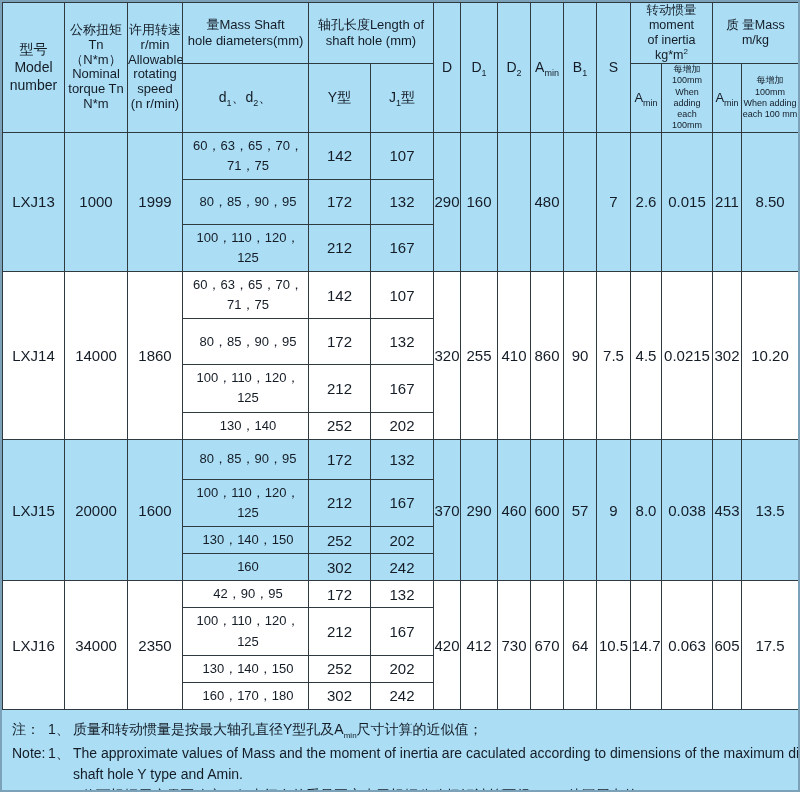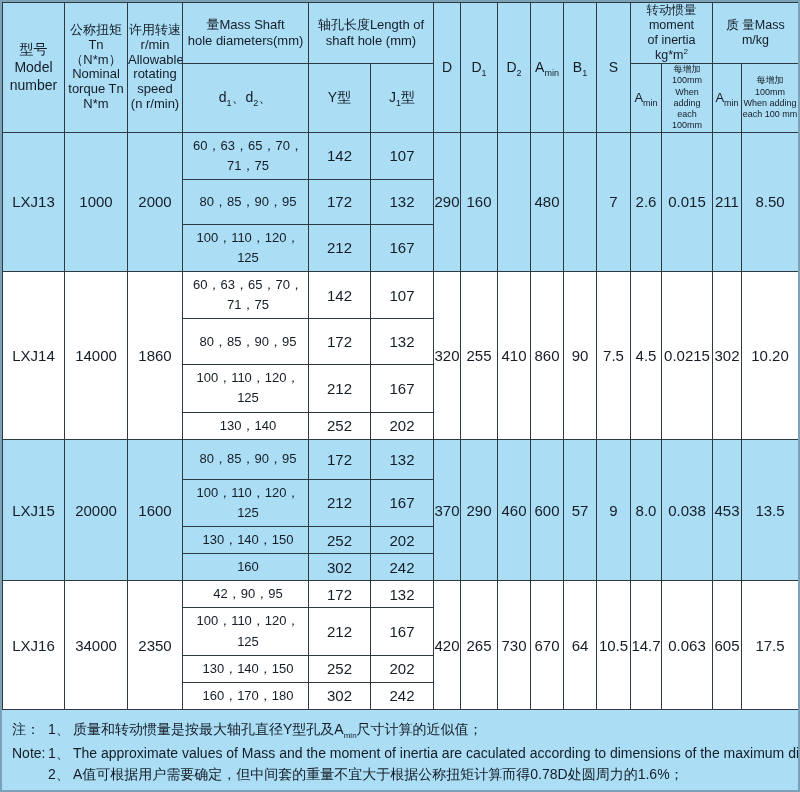--- a/index.html
+++ b/index.html
@@ -157,21 +157,21 @@
           <span class="hl">each 100 mm</span>
         </th>
       </tr>
     </thead>
 
     <tbody>
 
       <tr class="blue" style="height:46px">
         <td rowspan="3">LXJ13</td>
         <td rowspan="3">1000</td>
-        <td rowspan="3">2000</td>
+        <td rowspan="3">1999</td>
         <td class="d">60，63，65，70，71，75</td>
         <td>142</td>
         <td>107</td>
         <td rowspan="3">290</td>
         <td rowspan="3">160</td>
         <td rowspan="3"></td>
         <td rowspan="3">480</td>
         <td rowspan="3"></td>
         <td rowspan="3">7</td>
         <td rowspan="3">2.6</td>
@@ -259,21 +259,21 @@
       </tr>
 
       <tr class="white" style="height:21px">
         <td rowspan="4">LXJ16</td>
         <td rowspan="4">34000</td>
         <td rowspan="4">2350</td>
         <td class="d">42，90，95</td>
         <td>172</td>
         <td>132</td>
         <td rowspan="4">420</td>
-        <td rowspan="4">265</td>
+        <td rowspan="4">412</td>
         <td rowspan="4">730</td>
         <td rowspan="4">670</td>
         <td rowspan="4">64</td>
         <td rowspan="4">10.5</td>
         <td rowspan="4">14.7</td>
         <td rowspan="4">0.063</td>
         <td rowspan="4">605</td>
         <td rowspan="4">17.5</td>
       </tr>
       <tr class="white" style="height:44px">
@@ -300,19 +300,24 @@
       <span class="nl-num">1、</span>
       <span class="nl-text"><span>质量和转动惯量是按最大轴孔直径Y型孔及A</span><sub>min</sub><span>尺寸计算的近似值；</span></span>
     </div>
     <div class="note-line mt">
       <span class="nl-label">Note:</span>
       <span class="nl-num">1、</span>
       <span class="nl-text">The approximate values of Mass and the moment of inertia are caculated according to dimensions of the maximum diameter of</span>
     </div>
     <div class="note-line">
       <span class="nl-label"></span>
+      <span class="nl-num"></span>
+      <span class="nl-text">shaft hole Y type and Amin.</span>
+    </div>
+    <div class="note-line">
+      <span class="nl-label"></span>
       <span class="nl-num">2、</span>
       <span class="nl-text">A值可根据用户需要确定，但中间套的重量不宜大于根据公称扭矩计算而得0.78D处圆周力的1.6%；</span>
     </div>
 
   </div>
 
 </div>
 
 </body></html>

